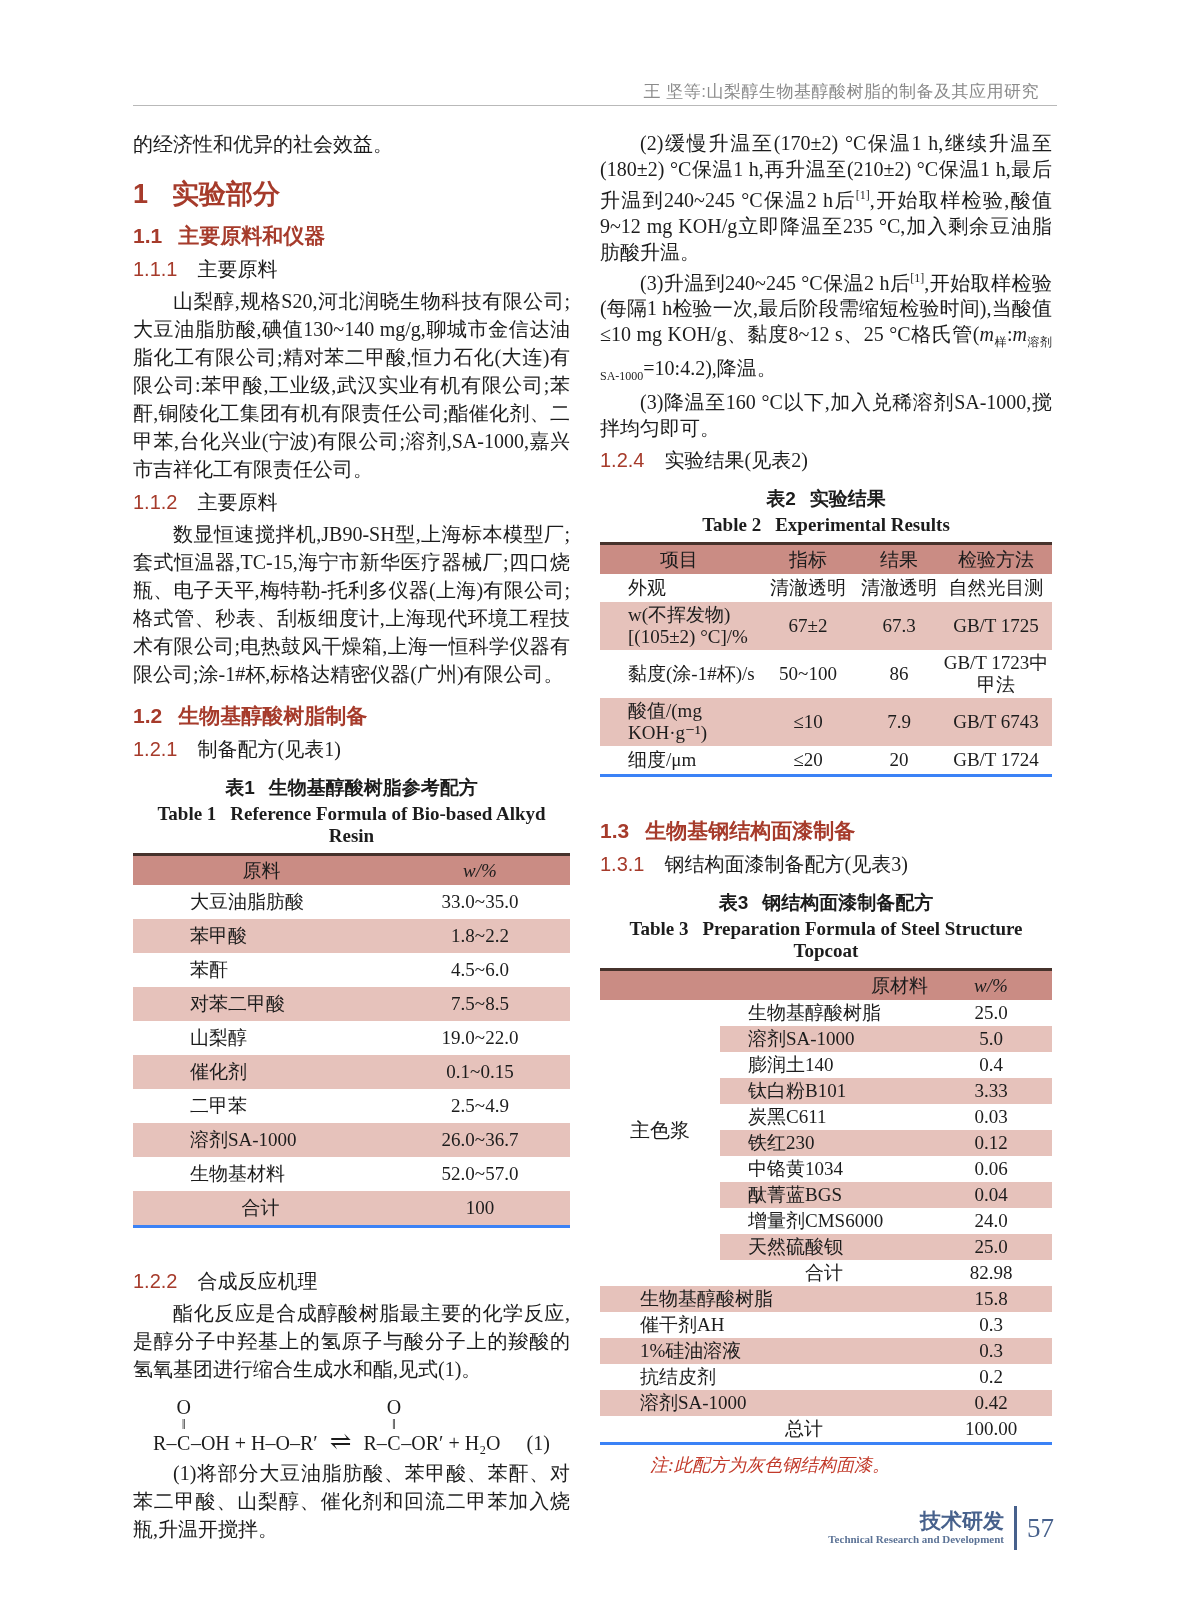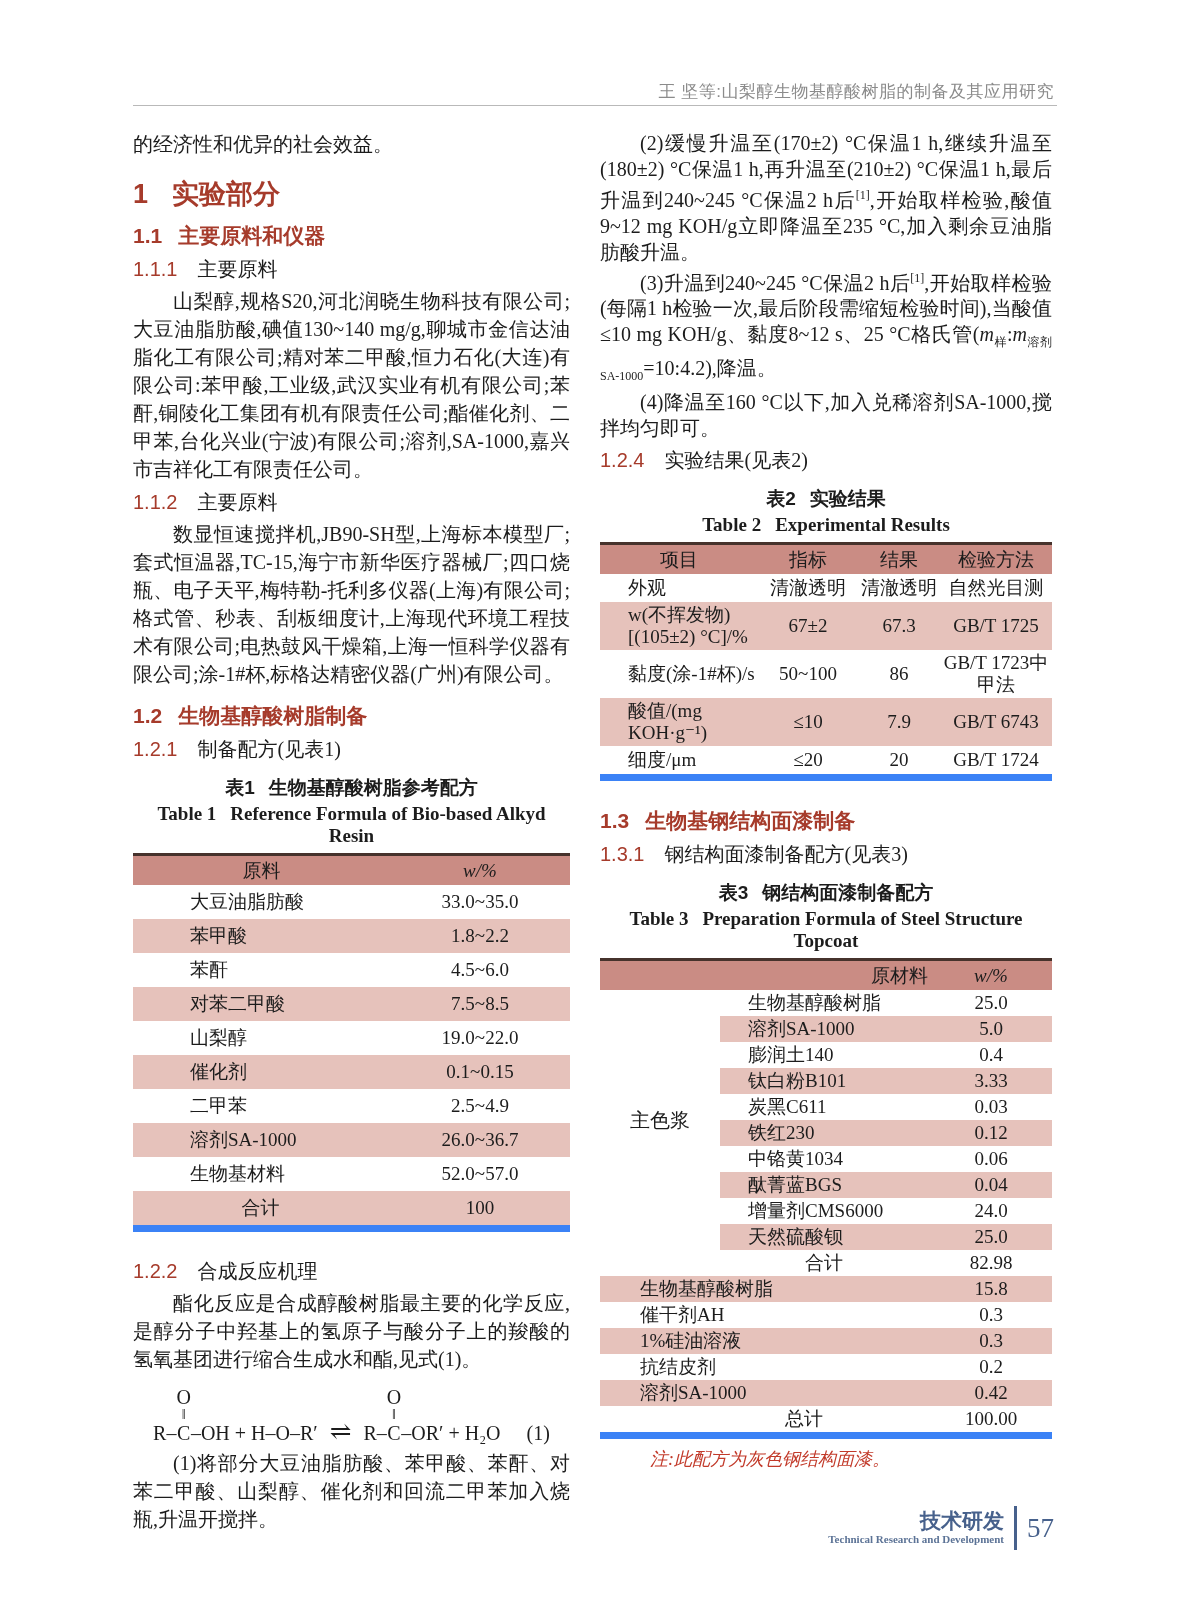--- a/index.html
+++ b/index.html
@@ -1,20 +1,20 @@
 <!DOCTYPE html>
 <html><head>
 <meta charset="utf-8">
 <style>
   html,body{margin:0;padding:0;background:#e8e8e8;}
   #page{position:relative;width:1187px;height:1600px;background:#ffffff;margin:0 auto;
         font-family:"Liberation Serif","DejaVu Serif",serif;color:#1c1c1c;overflow:hidden;}
 
   
-  .runhead{position:absolute;top:80px;right:133px;font-size:17px;color:#8b8b8b;
+  .runhead{position:absolute;top:80px;right:148px;font-size:17px;color:#8b8b8b;
            font-family:"Liberation Sans","DejaVu Sans",sans-serif;letter-spacing:.5px;}
   .headrule{position:absolute;top:105px;left:133px;width:924px;height:1px;background:#b9b9b9;}
 
   
   .col{position:absolute;top:130px;}
   .col-left{left:133px;width:437px;}
   .col-right{left:600px;width:452px;}
 
   p.body{margin:0;font-size:20px;line-height:28px;text-align:justify;}
   .col-right p.body{line-height:26px;}
@@ -24,33 +24,33 @@
 
   
   .h1{margin:18px 0 10px;font-family:"Liberation Sans","DejaVu Sans",sans-serif;
       font-weight:bold;font-size:27px;color:#a63b2b;}
   .h1 .num{margin-right:24px;}
   .h2{margin:10px 0 6px;font-family:"Liberation Sans","DejaVu Sans",sans-serif;
       font-weight:bold;font-size:21px;color:#a63b2b;}
   .h2 .num{margin-right:16px;}
   .h3{margin:6px 0 4px;font-size:20px;color:#1c1c1c;}
   .h3 .num{font-family:"Liberation Sans","DejaVu Sans",sans-serif;color:#a63b2b;margin-right:20px;}
-  .mt-lg{margin-top:26px;}
+  .mt-lg{margin-top:40px;}
   .mt-md{margin-top:14px;}
 
   
   .cap-cn{margin:12px 0 0;text-align:center;font-family:"Liberation Sans","DejaVu Sans",sans-serif;
           font-weight:bold;font-size:19px;}
   .cap-cn .capnum{margin-right:14px;}
   .cap-en{margin:2px 0 6px;text-align:center;font-weight:bold;font-size:19px;}
   .cap-en .capnum{margin-right:14px;}
 
   
   table{border-collapse:collapse;table-layout:fixed;width:100%;
-        border-top:3px solid #46322c;border-bottom:7px solid #3b82f6;font-size:19px;}
+        border-top:3px solid #46322c;border-bottom:3px solid #3b82f6;font-size:19px;}
   td,th{padding:0 2px;font-weight:normal;vertical-align:middle;}
   thead th{background:#ca8c84;height:29px;}
   .stripe{background:#e6c2bb;}
 
   .t1 td{height:34px;}
   .t1 .mat{text-align:left;padding-left:57px;}
   .t1 .val{text-align:center;}
   .t1 .total td.mat{text-align:center;padding-left:0;}
 
   .t2 td{height:28px;text-align:center;line-height:22px;}
@@ -204,21 +204,21 @@
     <p class="body indent">(1)将部分大豆油脂肪酸、苯甲酸、苯酐、对苯二甲酸、山梨醇、催化剂和回流二甲苯加入烧瓶,升温开搅拌。</p>
 
   </div>
 
   <div class="col col-right">
 
     <p class="body indent"><span>(2)缓慢升温至(170±2) °C保温1 h,继续升温至(180±2) °C保温1 h,再升温至(210±2) °C保温1 h,最后升温到240~245 °C保温2 h后</span><sup>[1]</sup><span>,开始取样检验,酸值9~12 mg KOH/g立即降温至235 °C,加入剩余豆油脂肪酸升温。</span></p>
 
     <p class="body indent"><span>(3)升温到240~245 °C保温2 h后</span><sup>[1]</sup><span>,开始取样检验(每隔1 h检验一次,最后阶段需缩短检验时间),当酸值≤10 mg KOH/g、黏度8~12 s、25 °C格氏管(</span><i>m</i><sub>样</sub><span>:</span><i>m</i><sub>溶剂SA-1000</sub><span>=10:4.2),降温。</span></p>
 
-    <p class="body indent">(4)降温至160 °C以下,加入兑稀溶剂SA-1000,搅拌均匀即可。</p>
+    <p class="body indent">(3)降温至160 °C以下,加入兑稀溶剂SA-1000,搅拌均匀即可。</p>
 
     <div class="h3"><span class="num">1.2.4</span><span>实验结果(见表2)</span></div>
 
     <div class="cap-cn"><span class="capnum">表2</span><span>实验结果</span></div>
     <div class="cap-en"><span class="capnum">Table 2</span><span>Experimental Results</span></div>
 
     <table class="t2">
       <colgroup>
           <col style="width:158px">
           <col style="width:100px">

